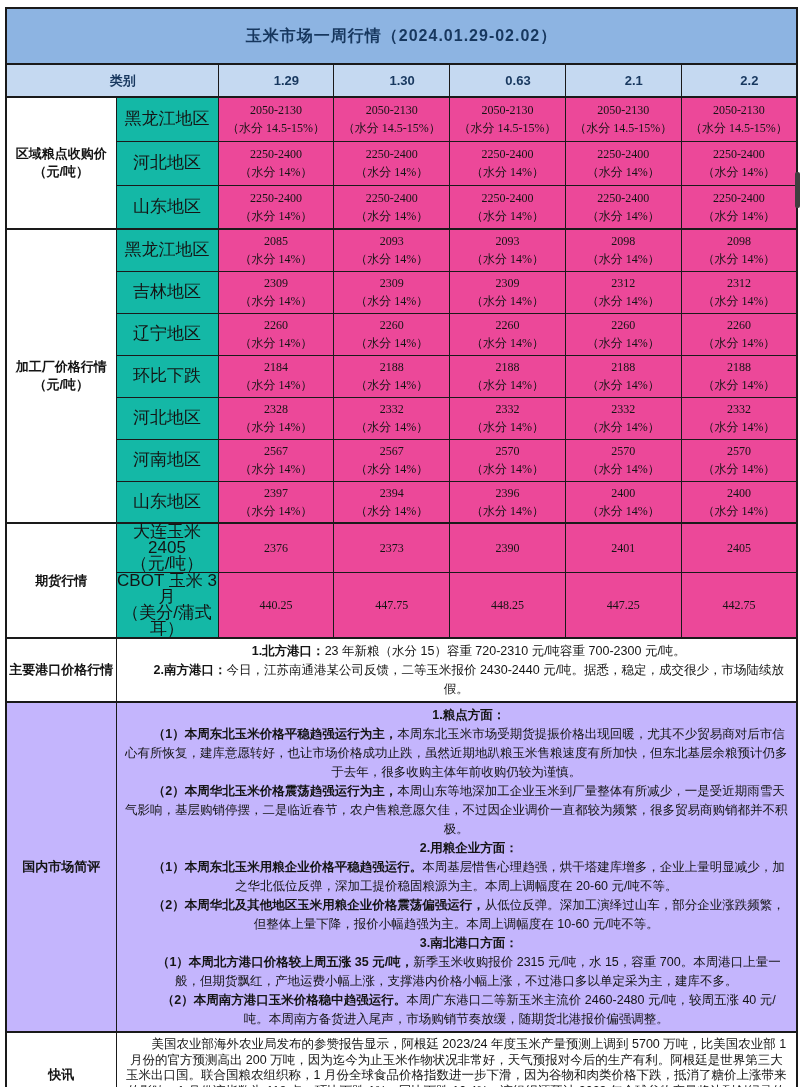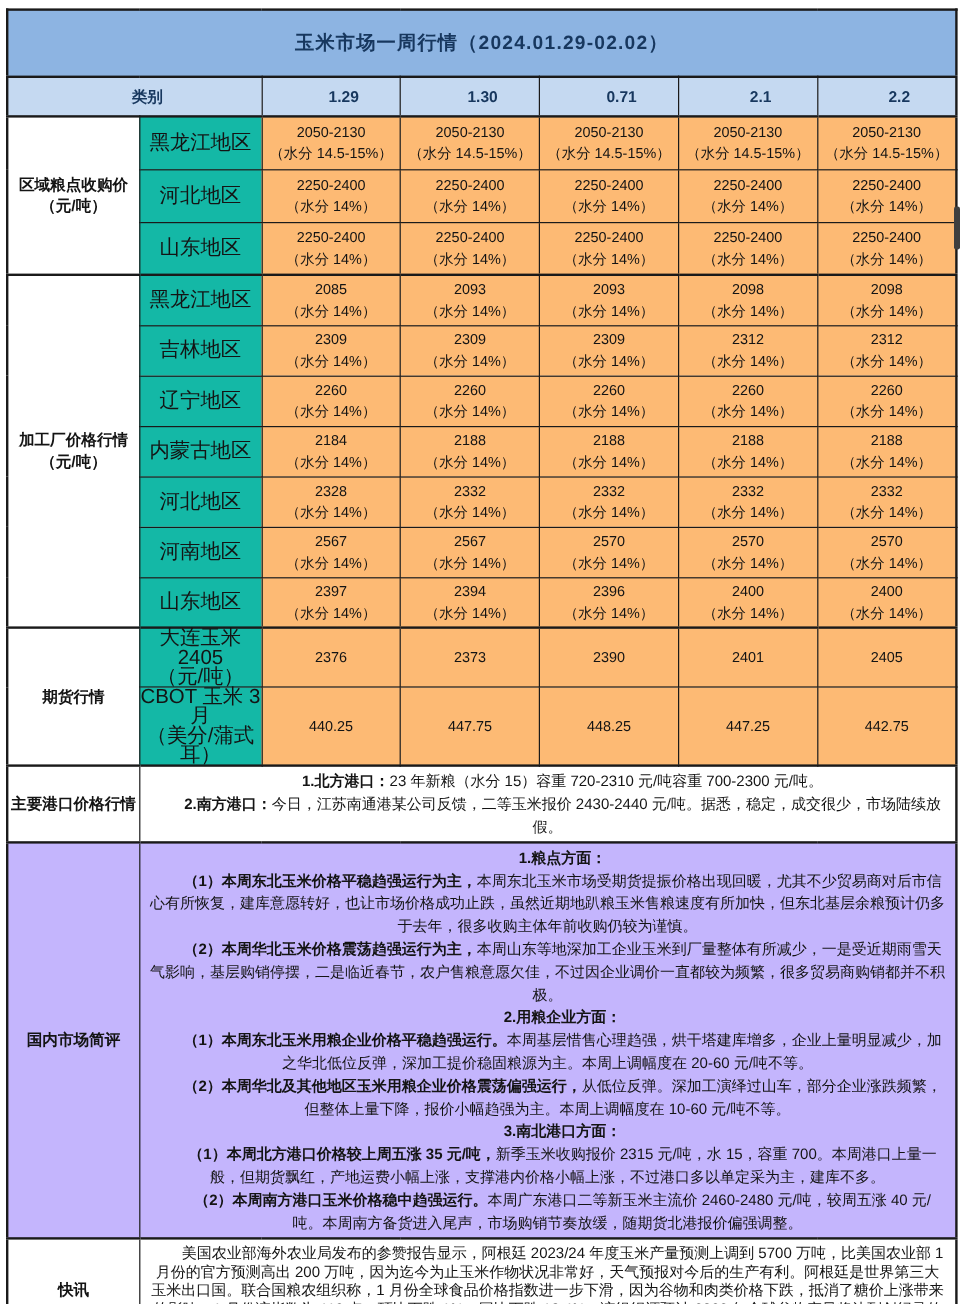--- a/index.html
+++ b/index.html
@@ -30,22 +30,22 @@
   tr.header-row td {
     height: 33px; background: #C5D9F1; color: #17375E;
     font-size: 13px; font-weight: bold;
     border-bottom: 2px solid #1a1a1a;
     padding-left: 21px;
   }
   tr.sec-top td { border-top: 2px solid #1a1a1a; }
   td.sec-label { font-weight: bold; font-size: 13px; line-height: 18px; background: #fff; }
   td.region { font-size: 17px; line-height: 16px; background: #14b8a6; }
   td.val {
-    font-size: 12px; line-height: 18px; background: #fdba74;
-    font-family: Liberation Sans, sans-serif;
+    font-size: 12px; line-height: 18px; background: #ec4899;
+    font-family: Liberation Serif, serif;
   }
   tr.h-s0 { height: 44px; }
   tr.h-s1 { height: 42px; }
   tr.h-s2 { height: 43px; }
   td.text-cell {
     text-align: center; vertical-align: top; padding: 3px 8px 2px 8px;
     font-size: 12.5px; line-height: 19px; background: #fff;
     white-space: normal;
   }
   td.text-cell p { text-indent: 2em; }
@@ -72,21 +72,21 @@
         <col class="c-day">
     </colgroup>
     <tbody id="table-body">
       <tr class="title-row">
         <td colspan="7">玉米市场一周行情（2024.01.29-02.02）</td>
       </tr>
       <tr class="header-row" id="header-row">
         <td colspan="2">类别</td>
       <td>1.29</td>
           <td>1.30</td>
-          <td>0.71</td>
+          <td>0.63</td>
           <td>2.1</td>
           <td>2.2</td>
         </tr>
     <tr class="h-s0 sec-top">
           <td class="sec-label" rowspan="3">区域粮点收购价
 （元/吨）</td>
           <td class="region">黑龙江地区</td>
           <td class="val">2050-2130
 （水分 14.5-15%）</td>
           <td class="val">2050-2130
@@ -159,21 +159,21 @@
           <td class="val">2260
 （水分 14%）</td>
           <td class="val">2260
 （水分 14%）</td>
           <td class="val">2260
 （水分 14%）</td>
           <td class="val">2260
 （水分 14%）</td>
         </tr>
         <tr class="h-s1">
-          <td class="region">内蒙古地区</td>
+          <td class="region">环比下跌</td>
           <td class="val">2184
 （水分 14%）</td>
           <td class="val">2188
 （水分 14%）</td>
           <td class="val">2188
 （水分 14%）</td>
           <td class="val">2188
 （水分 14%）</td>
           <td class="val">2188
 （水分 14%）</td>

